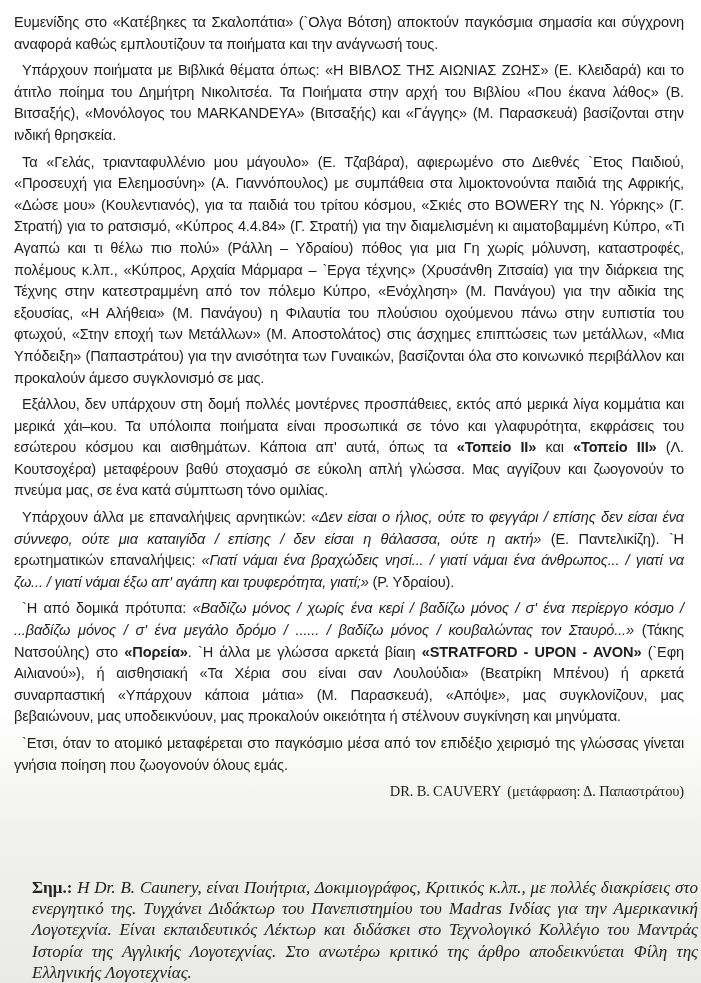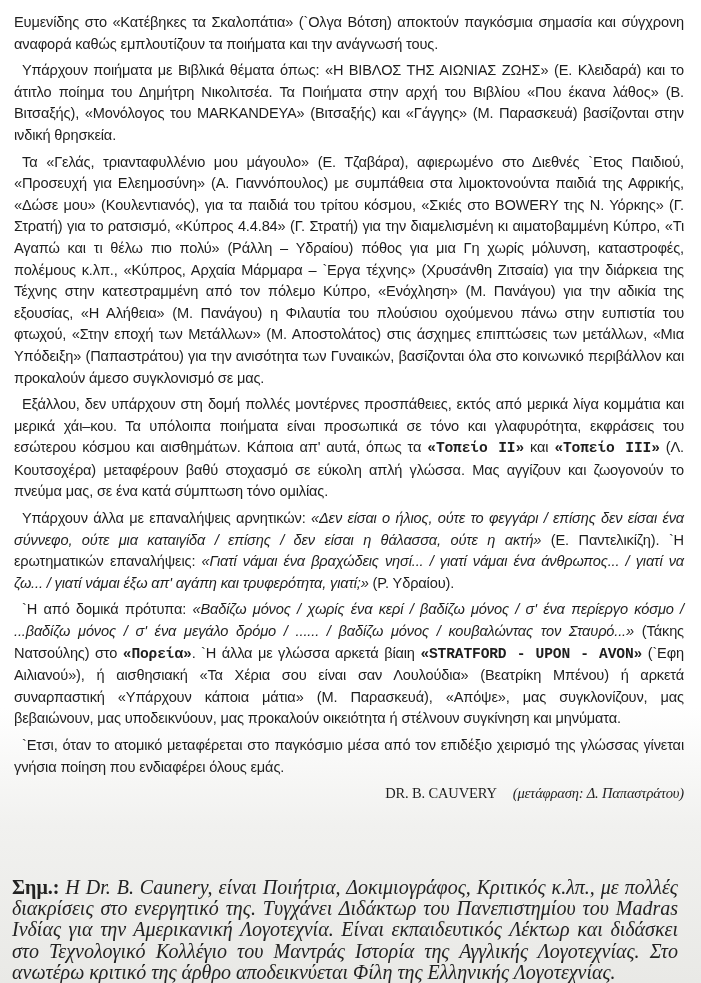--- a/index.html
+++ b/index.html
@@ -14,45 +14,45 @@
     position:absolute; left:0; top:0; width:701px; height:983px;
     background: linear-gradient(180deg, #ffffff 0%, #ffffff 72%, #f1f1ef 84%, #e9e9e6 100%);
   }
   .content {
     position:absolute; left:14px; top:12px; width:670px;
     font-size:14.6px; line-height:21.6px;
     letter-spacing:-0.15px;
   }
   p { margin:0 0 5px 0; text-align:justify; text-indent:8px; }
   p.first { text-indent:0; }
-  .b { font-weight:bold;font-family:Liberation Mono, monospace; }
+  .b { font-weight:bold; }
   .i { font-style:italic; }
   .signature {
     text-align:right; font-family:"Liberation Serif", "DejaVu Serif", serif;
     font-size:14.5px; margin:2px 0 0 0; padding-right:0;
   }
   .signature .name { font-weight:normal; }
-  .signature .trans { font-style:italic; margin-left:16px; }
+  .signature .trans { margin-left:6px; }
   .note {
-    position:absolute; left:12px; top:877px; width:666px;
+    position:absolute; left:32px; top:877px; width:666px;
     font-family:"Liberation Serif", "DejaVu Serif", serif;
-    font-style:italic; font-size:20px; line-height:21.2px;
+    font-style:italic; font-size:17px; line-height:21.2px;
     text-align:justify; color:#222;
   }
   .note .label { font-style:normal; font-weight:bold; }
 </style>
 </head>
 <body>
 
 <div class="page-bg"></div>
 
 <div class="content">
   <p class="first">Ευμενίδης στο «Κατέβηκες τα Σκαλοπάτια» (`Ολγα Βότση) αποκτούν παγκόσμια σημασία και σύγχρονη αναφορά καθώς εμπλουτίζουν τα ποιήματα και την ανάγνωσή τους.</p>
   <p>Υπάρχουν ποιήματα με Βιβλικά θέματα όπως: «Η ΒΙΒΛΟΣ ΤΗΣ ΑΙΩΝΙΑΣ ΖΩΗΣ» (Ε. Κλειδαρά) και το άτιτλο ποίημα του Δημήτρη Νικολιτσέα. Τα Ποιήματα στην αρχή του Βιβλίου «Που έκανα λάθος» (Β. Βιτσαξής), «Μονόλογος του MARKANDEYA» (Βιτσαξής) και «Γάγγης» (Μ. Παρασκευά) βασίζονται στην ινδική θρησκεία.</p>
   <p>Τα «Γελάς, τριανταφυλλένιο μου μάγουλο» (Ε. Τζαβάρα), αφιερωμένο στο Διεθνές `Ετος Παιδιού, «Προσευχή για Ελεημοσύνη» (Α. Γιαννόπουλος) με συμπάθεια στα λιμοκτονούντα παιδιά της Αφρικής, «Δώσε μου» (Κουλεντιανός), για τα παιδιά του τρίτου κόσμου, «Σκιές στο BOWERY της Ν. Υόρκης» (Γ. Στρατή) για το ρατσισμό, «Κύπρος 4.4.84» (Γ. Στρατή) για την διαμελισμένη κι αιματοβαμμένη Κύπρο, «Τι Αγαπώ και τι θέλω πιο πολύ» (Ράλλη – Υδραίου) πόθος για μια Γη χωρίς μόλυνση, καταστροφές, πολέμους κ.λπ., «Κύπρος, Αρχαία Μάρμαρα – `Εργα τέχνης» (Χρυσάνθη Ζιτσαία) για την διάρκεια της Τέχνης στην κατεστραμμένη από τον πόλεμο Κύπρο, «Ενόχληση» (Μ. Πανάγου) για την αδικία της εξουσίας, «Η Αλήθεια» (Μ. Πανάγου) η Φιλαυτία του πλούσιου οχούμενου πάνω στην ευπιστία του φτωχού, «Στην εποχή των Μετάλλων» (Μ. Αποστολάτος) στις άσχημες επιπτώσεις των μετάλλων, «Μια Υπόδειξη» (Παπαστράτου) για την ανισότητα των Γυναικών, βασίζονται όλα στο κοινωνικό περιβάλλον και προκαλούν άμεσο συγκλονισμό σε μας.</p>
   <p><span>Εξάλλου, δεν υπάρχουν στη δομή πολλές μοντέρνες προσπάθειες, εκτός από μερικά λίγα κομμάτια και μερικά χάι–κου. Τα υπόλοιπα ποιήματα είναι προσωπικά σε τόνο και γλαφυρότητα, εκφράσεις του εσώτερου κόσμου και αισθημάτων. Κάποια απ' αυτά, όπως τα </span><span class="b">«Τοπείο ΙΙ»</span><span> και </span><span class="b">«Τοπείο ΙΙΙ»</span><span> (Λ. Κουτσοχέρα) μεταφέρουν βαθύ στοχασμό σε εύκολη απλή γλώσσα. Μας αγγίζουν και ζωογονούν το πνεύμα μας, σε ένα κατά σύμπτωση τόνο ομιλίας.</span></p>
   <p><span>Υπάρχουν άλλα με επαναλήψεις αρνητικών: </span><span class="i">«Δεν είσαι ο ήλιος, ούτε το φεγγάρι / επίσης δεν είσαι ένα σύννεφο, ούτε μια καταιγίδα / επίσης / δεν είσαι η θάλασσα, ούτε η ακτή»</span><span> (Ε. Παντελικίζη). `Η ερωτηματικών επαναλήψεις: </span><span class="i">«Γιατί νάμαι ένα βραχώδεις νησί... / γιατί νάμαι ένα άνθρωπος... / γιατί να ζω... / γιατί νάμαι έξω απ' αγάπη και τρυφερότητα, γιατί;»</span><span> (Ρ. Υδραίου).</span></p>
   <p><span>`Η από δομικά πρότυπα: </span><span class="i">«Βαδίζω μόνος / χωρίς ένα κερί / βαδίζω μόνος / σ' ένα περίεργο κόσμο / ...βαδίζω μόνος / σ' ένα μεγάλο δρόμο / ...... / βαδίζω μόνος / κουβαλώντας τον Σταυρό...»</span><span> (Τάκης Νατσούλης) στο </span><span class="b">«Πορεία»</span><span>. `Η άλλα με γλώσσα αρκετά βίαιη </span><span class="b">«STRATFORD - UPON - AVON»</span><span> (`Εφη Αιλιανού»), ή αισθησιακή «Τα Χέρια σου είναι σαν Λουλούδια» (Βεατρίκη Μπένου) ή αρκετά συναρπαστική «Υπάρχουν κάποια μάτια» (Μ. Παρασκευά), «Απόψε», μας συγκλονίζουν, μας βεβαιώνουν, μας υποδεικνύουν, μας προκαλούν οικειότητα ή στέλνουν συγκίνηση και μηνύματα.</span></p>
-  <p>`Ετσι, όταν το ατομικό μεταφέρεται στο παγκόσμιο μέσα από τον επιδέξιο χειρισμό της γλώσσας γίνεται γνήσια ποίηση που ενδιαφέρει όλους εμάς.</p>
+  <p>`Ετσι, όταν το ατομικό μεταφέρεται στο παγκόσμιο μέσα από τον επιδέξιο χειρισμό της γλώσσας γίνεται γνήσια ποίηση που ζωογονούν όλους εμάς.</p>
   <div class="signature"><span class="name">DR. B. CAUVERY</span><span class="trans">(μετάφραση: Δ. Παπαστράτου)</span></div>
 </div>
 
 <div class="note"><span class="label">Σημ.:</span><span> Η Dr. B. Caunery, είναι Ποιήτρια, Δοκιμιογράφος, Κριτικός κ.λπ., με πολλές διακρίσεις στο ενεργητικό της. Τυγχάνει Διδάκτωρ του Πανεπιστημίου του Madras Ινδίας για την Αμερικανική Λογοτεχνία. Είναι εκπαιδευτικός Λέκτωρ και διδάσκει στο Τεχνολογικό Κολλέγιο του Μαντράς Ιστορία της Αγγλικής Λογοτεχνίας. Στο ανωτέρω κριτικό της άρθρο αποδεικνύεται Φίλη της Ελληνικής Λογοτεχνίας.</span></div>
 
 </body></html>

